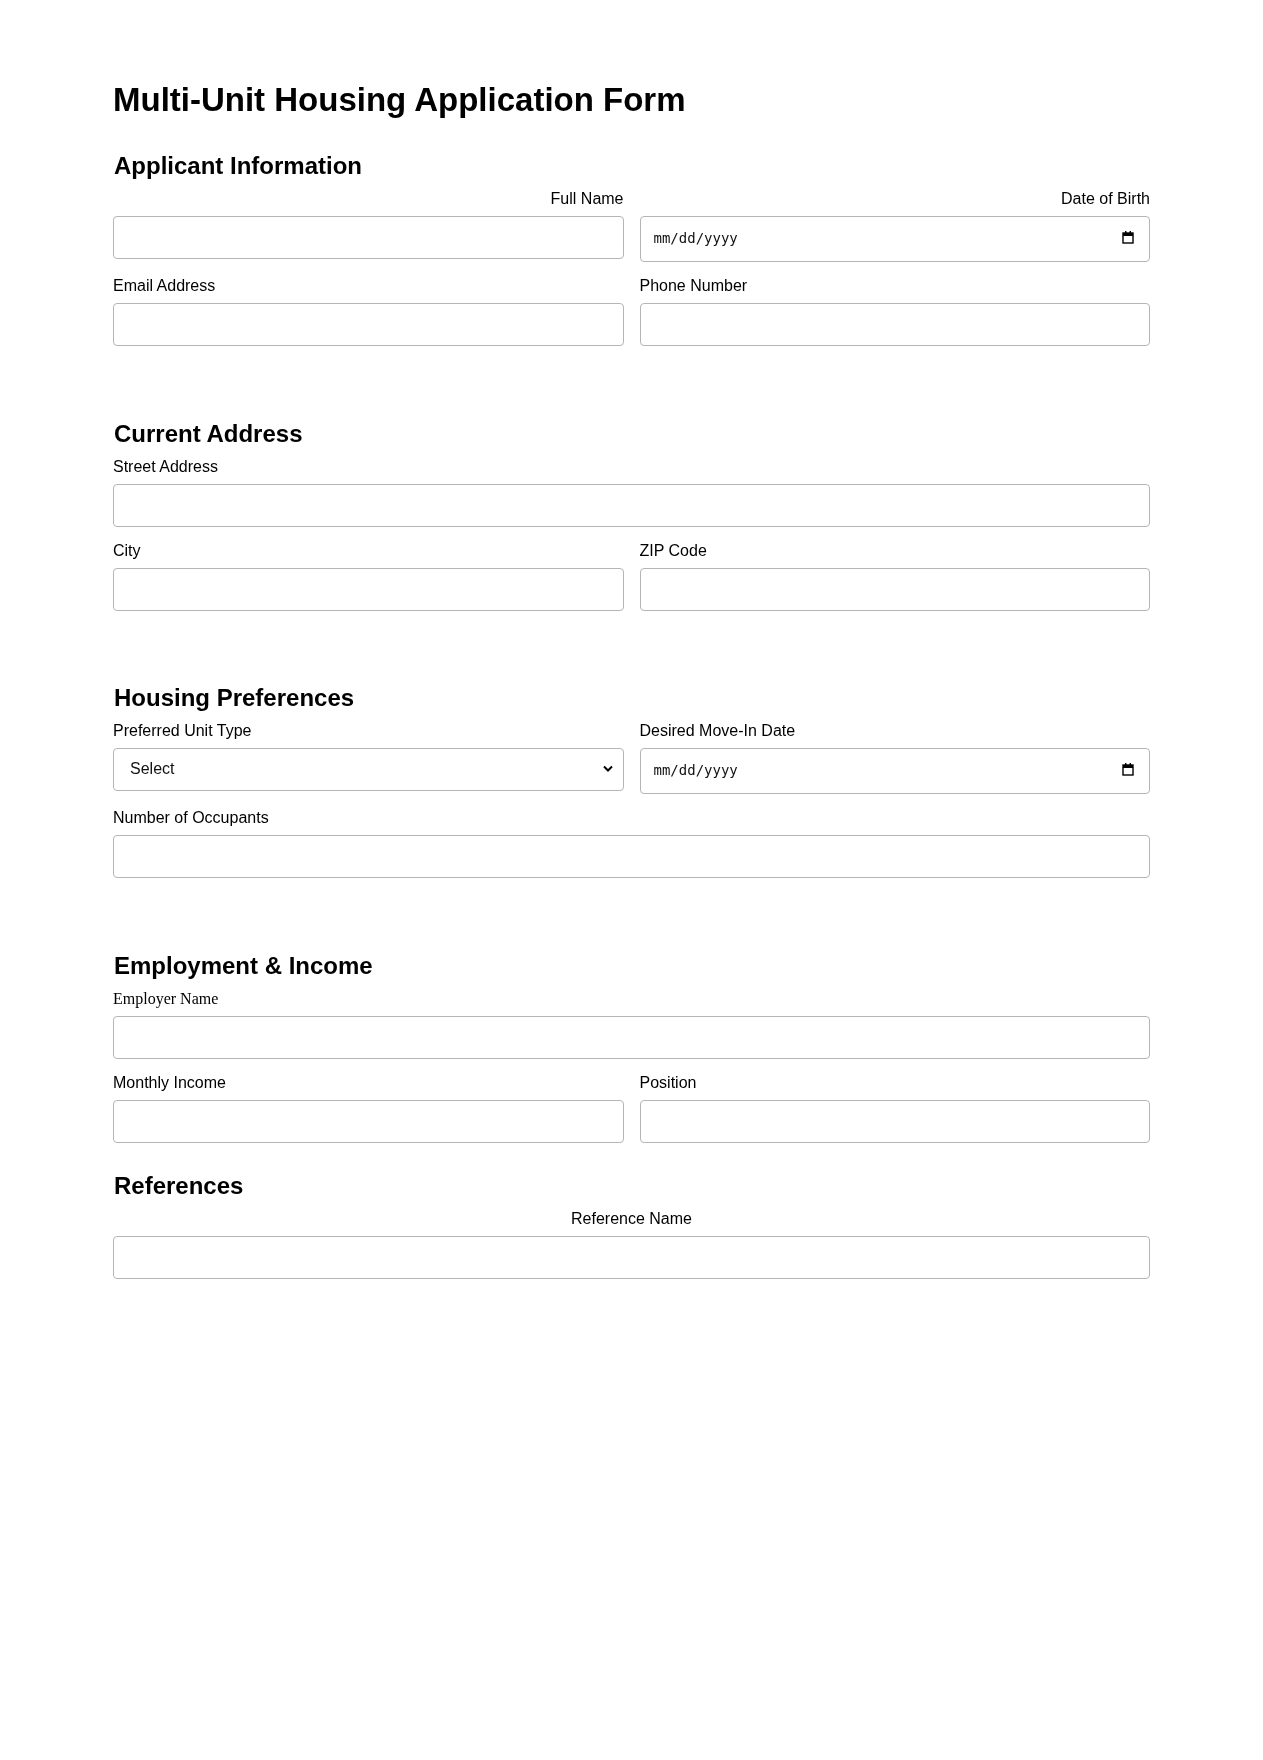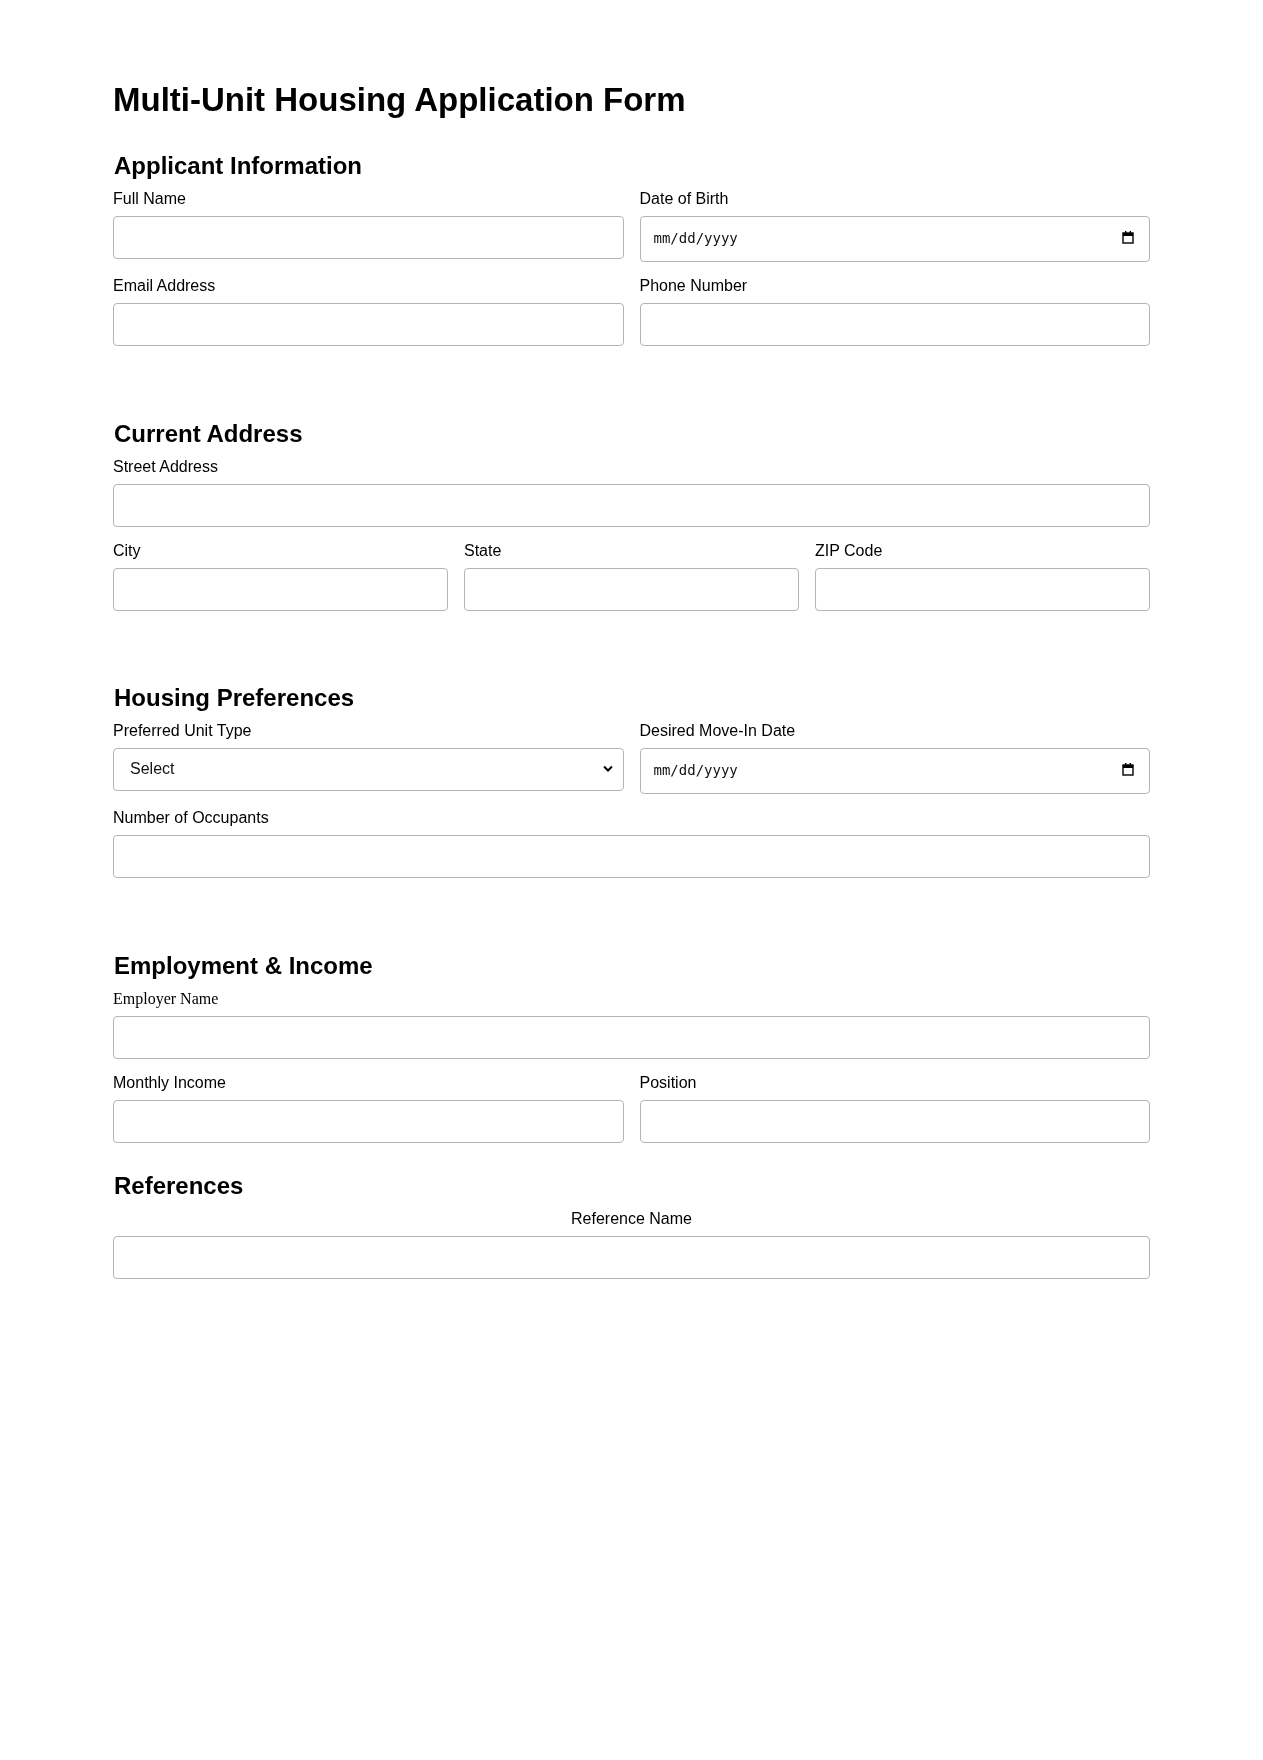--- a/index.html
+++ b/index.html
@@ -19,21 +19,21 @@
   .chev { position: absolute; right: 10px; top: 16px; width: 10px; height: 8px; }
 </style>
 </head>
 <body>
 
 <div class="page">
   <h1>Multi-Unit Housing Application Form</h1>
 
   <div class="section" style="top:150px;">
     <h2>Applicant Information</h2>
-    <div class="row" style="margin-top:-10px;">
+    <div class="row" style="margin-top:-10px;text-align:right;">
       <div class="field">
         <div class="lbl">Full Name</div>
         <div class="inp"></div>
       </div>
       <div class="field">
         <div class="lbl">Date of Birth</div>
         <div class="inp date">
           <span class="date-text">mm/dd/yyyy</span>
           <svg class="cal" viewBox="0 0 12 13">
               <rect x="1" y="2" width="10" height="10" fill="none" stroke="#000" stroke-width="1.4"></rect>
@@ -60,24 +60,20 @@
     <h2>Current Address</h2>
     <div class="row" style="margin-top:-10px;">
       <div class="field">
         <div class="lbl">Street Address</div>
         <div class="inp"></div>
       </div>
     </div>
     <div class="row" style="margin-top:-3px;">
       <div class="field">
         <div class="lbl">City</div>
-        <div class="inp"></div>
-      </div>
-      <div class="field">
-        <div class="lbl">State</div>
         <div class="inp"></div>
       </div>
       <div class="field">
         <div class="lbl">ZIP Code</div>
         <div class="inp"></div>
       </div>
     </div>
   </div>
 
   <div class="section" style="top:682px;">

